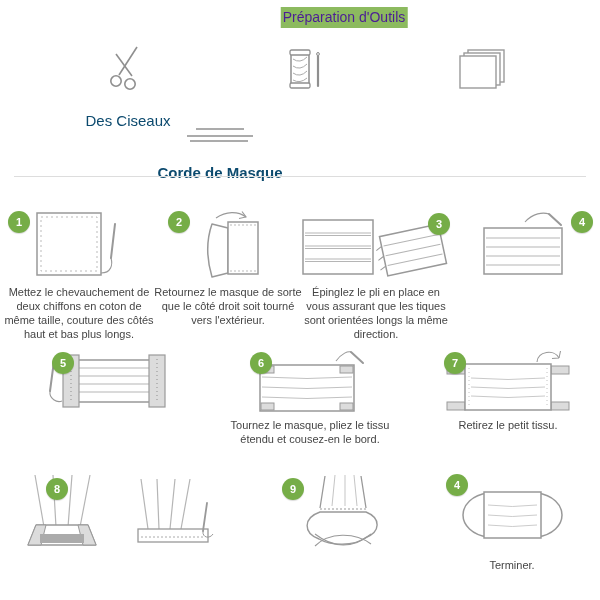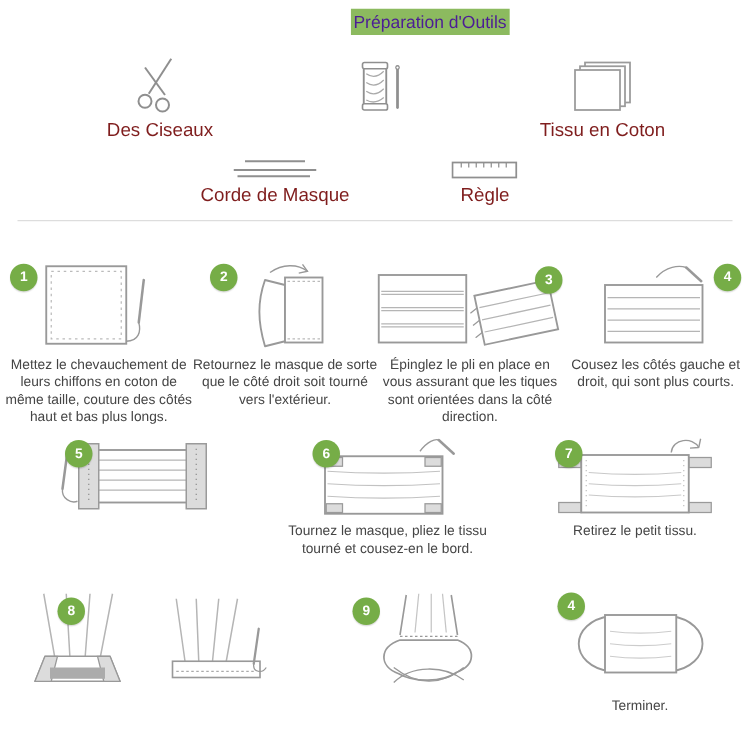--- a/index.html
+++ b/index.html
@@ -9,21 +9,21 @@
   #page { position:relative; width:600px; height:600px; background:#fff; overflow:hidden; }
 
   .header-pill {
     position:absolute; left:50%; transform:translateX(-50%);
     background:var(--accent); color:#4c1d95; font-size:14px; line-height:17px;
     padding:2px 2px; white-space:nowrap;margin-left:44px;
   }
 
   .tool { position:absolute; display:flex; flex-direction:column; align-items:center; }
   .tool-iconbox { display:flex; align-items:flex-end; justify-content:center; }
-  .tool-label { font-size:15px; color:#7f1d1d; margin-top:4px; white-space:nowrap; }
+  .tool-label { font-size:15px; color:#0c4a6e; margin-top:20px; white-space:nowrap; }
 
   .divider { position:absolute; top:176px; left:14px; right:14px; border-top:1px solid #ddd; }
 
   .step { position:absolute; }
   .icon-row { display:flex; align-items:center; justify-content:center; }
   .caption { font-size:11px; color:#454545; text-align:center; line-height:1.28; margin-top:4px; }
   .badge {
     position:absolute; width:22px; height:22px; border-radius:50%;
     background:var(--badge); color:#fff; font-size:11px; font-weight:bold;
     display:flex; align-items:center; justify-content:center; z-index:2;
@@ -67,58 +67,48 @@
   </div>
 
   <div class="tool" style="left:409px; top:42px; width:146px;">
     <div class="tool-iconbox" style="height:50px;">
       <svg width="52" height="44" viewBox="0 0 52 44" fill="none">
         <rect x="12" y="2" width="36" height="32" stroke="#9a9a9a" stroke-width="1.4" fill="#fff"></rect>
         <rect x="8" y="5" width="36" height="32" stroke="#9a9a9a" stroke-width="1.4" fill="#fff"></rect>
         <rect x="4" y="8" width="36" height="32" stroke="#9a9a9a" stroke-width="1.4" fill="#fff"></rect>
       </svg>
     </div>
-    <div class="tool-label">Tissu en Coton</div>
-  </div>
-
-  <div class="tool" style="left:145px; top:122px; width:150px;">
+  </div>
+
+  <div class="tool" style="left:145px; top:122px; width:150px;font-weight:bold;">
     <div class="tool-iconbox" style="height:22px;">
       <svg width="72" height="18" viewBox="0 0 72 18" fill="none">
         <line x1="12" y1="3" x2="60" y2="3" stroke="#8f8f8f" stroke-width="1.5"></line>
         <line x1="3" y1="10" x2="69" y2="10" stroke="#8f8f8f" stroke-width="1.5"></line>
         <line x1="6" y1="15" x2="64" y2="15" stroke="#8f8f8f" stroke-width="1.5"></line>
       </svg>
     </div>
     <div class="tool-label">Corde de Masque</div>
   </div>
 
-  <div class="tool" style="left:313px; top:122px; width:150px;">
-    <div class="tool-iconbox" style="height:22px;">
-      <svg width="54" height="16" viewBox="0 0 54 16" fill="none">
-        <rect x="1" y="2" width="51" height="12" stroke="#8f8f8f" stroke-width="1.4" fill="#fff"></rect>
-        <path d="M8,2 V6 M14,2 V6 M20,2 V6 M26,2 V6 M32,2 V6 M38,2 V6 M44,2 V6" stroke="#8f8f8f" stroke-width="1"></path>
-      </svg>
-    </div>
-    <div class="tool-label">Règle</div>
-  </div>
 
   <div class="divider"></div>
 
 
   <div class="step" style="left:4px; top:209px; width:150px;">
     <div class="badge" style="left:4px; top:2px;">1</div>
     <div class="icon-row" style="height:72px;">
       <svg width="100" height="70" viewBox="0 0 100 70" fill="none">
         <rect x="8" y="3" width="64" height="62" stroke="#999" stroke-width="1.5" fill="#fff"></rect>
         <rect x="12" y="7" width="56" height="54" stroke="#bbb" stroke-width="1" stroke-dasharray="2,3" fill="none"></rect>
         <path d="M86,14 L82,48" stroke="#999" stroke-width="2" stroke-linecap="round"></path>
         <path d="M72,63 C82,63 84,55 82,48" stroke="#999" stroke-width="1.1"></path>
       </svg>
     </div>
-    <div class="caption">Mettez le chevauchement de leurs chiffons en coton de même taille, couture des côtés haut et bas plus longs.</div>
+    <div class="caption">Mettez le chevauchement de deux chiffons en coton de même taille, couture des côtés haut et bas plus longs.</div>
   </div>
 
   <div class="step" style="left:154px; top:209px; width:148px;">
     <div class="badge" style="left:14px; top:2px;">2</div>
     <div class="icon-row" style="height:72px;">
       <svg width="85" height="72" viewBox="0 0 85 72" fill="none">
         <path d="M30,9 C40,2 52,2 60,8" stroke="#999" stroke-width="1.1"></path>
         <path d="M56,2.5 L60,8 L53,9.5" stroke="#999" stroke-width="1.1"></path>
         <path d="M26,15 C20,32 20,48 26,68 L42,64 L42,19 Z" fill="#fff" stroke="#999" stroke-width="1.5" stroke-linejoin="round"></path>
         <rect x="42" y="13" width="30" height="52" fill="#fff" stroke="#999" stroke-width="1.5"></rect>
@@ -135,34 +125,33 @@
       <svg width="150" height="70" viewBox="0 0 150 70" fill="none">
         <rect x="2" y="10" width="70" height="54" stroke="#999" stroke-width="1.5" fill="#fff"></rect>
         <path d="M4,23 H70 M4,25.5 H70 M4,36 H70 M4,38.5 H70 M4,49 H70 M4,51.5 H70" stroke="#b5b5b5" stroke-width="1"></path>
         <g transform="rotate(-12 112 40)">
           <rect x="82" y="20" width="60" height="40" stroke="#999" stroke-width="1.5" fill="#fff"></rect>
           <path d="M84,30 H140 M84,40 H140 M84,50 H140" stroke="#b5b5b5" stroke-width="1"></path>
           <path d="M82,30 L76,33 M82,40 L76,43 M82,50 L76,53" stroke="#999" stroke-width="1"></path>
         </g>
       </svg>
     </div>
-    <div class="caption">Épinglez le pli en place en vous assurant que les tiques sont orientées dans la côté direction.</div>
+    <div class="caption">Épinglez le pli en place en vous assurant que les tiques sont orientées longs la même direction.</div>
   </div>
 
   <div class="step" style="left:452px; top:209px; width:145px;">
     <div class="badge" style="right:4px; top:2px;">4</div>
     <div class="icon-row" style="height:72px;">
       <svg width="92" height="70" viewBox="0 0 92 70" fill="none">
         <path d="M46,12 C54,3 64,2 70,4" stroke="#999" stroke-width="1.1"></path>
         <path d="M70,4 L82,15" stroke="#999" stroke-width="2" stroke-linecap="round"></path>
         <rect x="5" y="18" width="78" height="46" stroke="#999" stroke-width="1.5" fill="#fff"></rect>
         <path d="M7,28 H81 M7,37 H81 M7,46 H81 M7,55 H81" stroke="#b5b5b5" stroke-width="1"></path>
       </svg>
     </div>
-    <div class="caption">Cousez les côtés gauche et droit, qui sont plus courts.</div>
   </div>
 
   <div class="step" style="left:8px; top:348px; width:208px;">
     <div class="badge" style="left:44px; top:4px;">5</div>
     <div class="icon-row" style="height:66px;">
       <svg width="135" height="60" viewBox="0 0 135 60" fill="none">
         <path d="M9,10 L5,40" stroke="#999" stroke-width="2" stroke-linecap="round"></path>
         <path d="M5,40 C4,48 12,52 17,50" stroke="#999" stroke-width="1.1"></path>
         <rect x="32" y="9" width="76" height="42" stroke="#999" stroke-width="1.5" fill="#fff"></rect>
         <path d="M34,17 H106 M34,25 H106 M34,33 H106 M34,41 H106" stroke="#b5b5b5" stroke-width="1"></path>
@@ -181,21 +170,21 @@
         <path d="M88,12 C94,4 100,2 103,3" stroke="#999" stroke-width="1.1"></path>
         <path d="M103,3 L115,14" stroke="#999" stroke-width="2" stroke-linecap="round"></path>
         <rect x="12" y="16" width="94" height="46" stroke="#999" stroke-width="1.5" fill="#fff"></rect>
         <path d="M14,28 Q59,31 104,28 M14,38 Q59,41 104,38 M14,48 Q59,51 104,48" stroke="#c2c2c2" stroke-width="1"></path>
         <rect x="13" y="17" width="13" height="7" fill="#dcdcdc" stroke="#9a9a9a" stroke-width="1"></rect>
         <rect x="92" y="17" width="13" height="7" fill="#dcdcdc" stroke="#9a9a9a" stroke-width="1"></rect>
         <rect x="13" y="54" width="13" height="7" fill="#dcdcdc" stroke="#9a9a9a" stroke-width="1"></rect>
         <rect x="92" y="54" width="13" height="7" fill="#dcdcdc" stroke="#9a9a9a" stroke-width="1"></rect>
       </svg>
     </div>
-    <div class="caption">Tournez le masque, pliez le tissu tourné et cousez-en le bord.</div>
+    <div class="caption">Tournez le masque, pliez le tissu étendu et cousez-en le bord.</div>
   </div>
 
   <div class="step" style="left:412px; top:348px; width:192px;">
     <div class="badge" style="left:32px; top:4px;">7</div>
     <div class="icon-row" style="height:66px;">
       <svg width="134" height="70" viewBox="0 0 134 70" fill="none">
         <path d="M96,16 C97,5 113,3 118,12" stroke="#999" stroke-width="1.1"></path>
         <path d="M118,12 L119.5,5 M118,12 L111,12.5" stroke="#999" stroke-width="1.1"></path>
         <rect x="6" y="20" width="18" height="8" fill="#dcdcdc" stroke="#9a9a9a" stroke-width="1"></rect>
         <rect x="110" y="20" width="18" height="8" fill="#dcdcdc" stroke="#9a9a9a" stroke-width="1"></rect>

